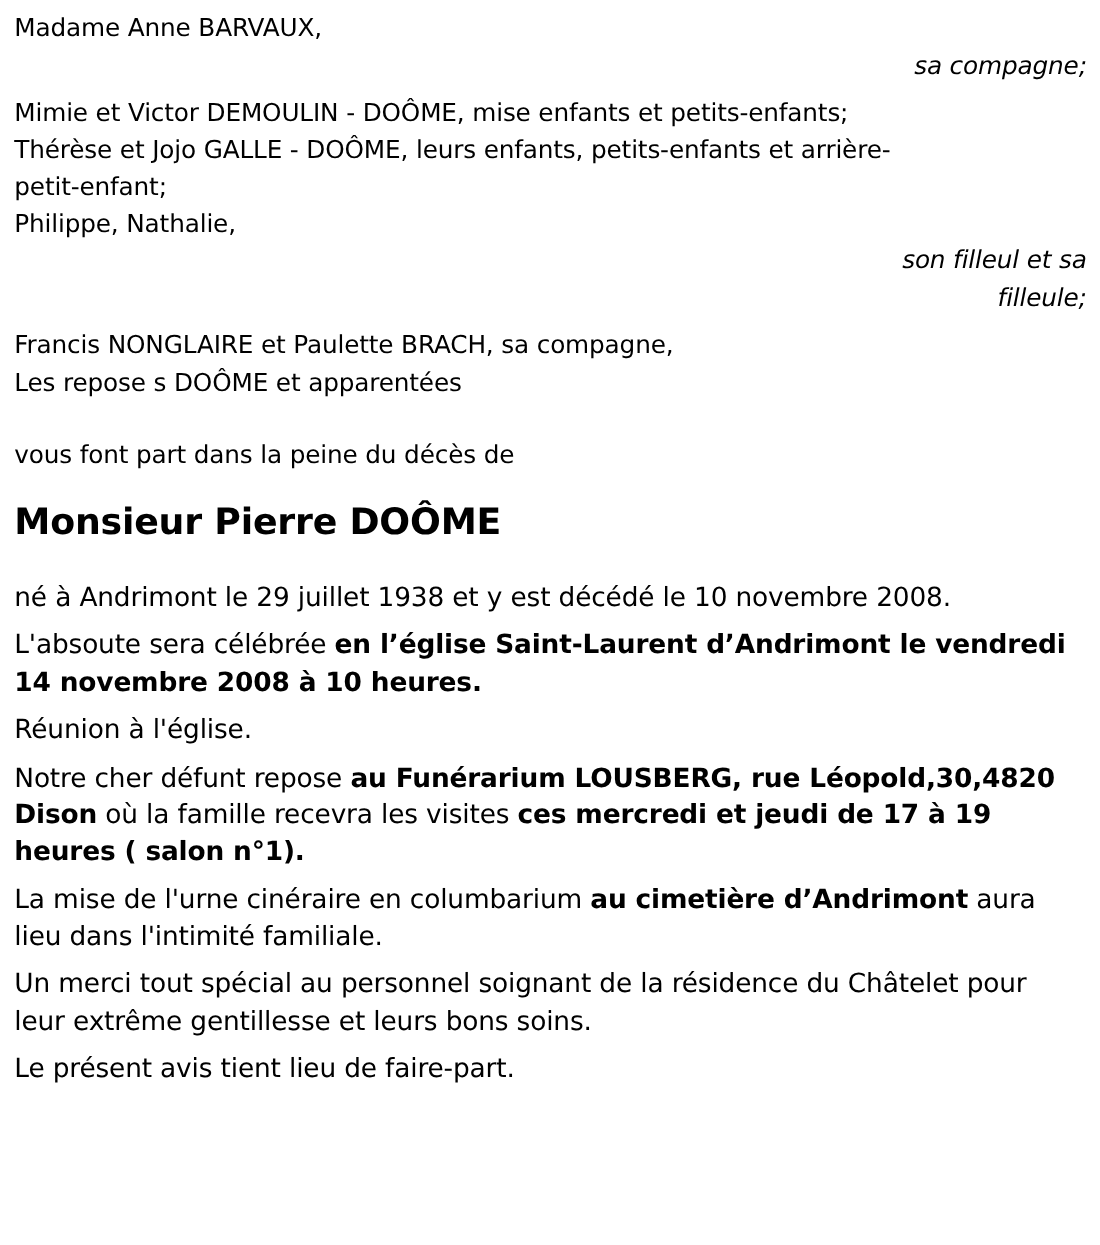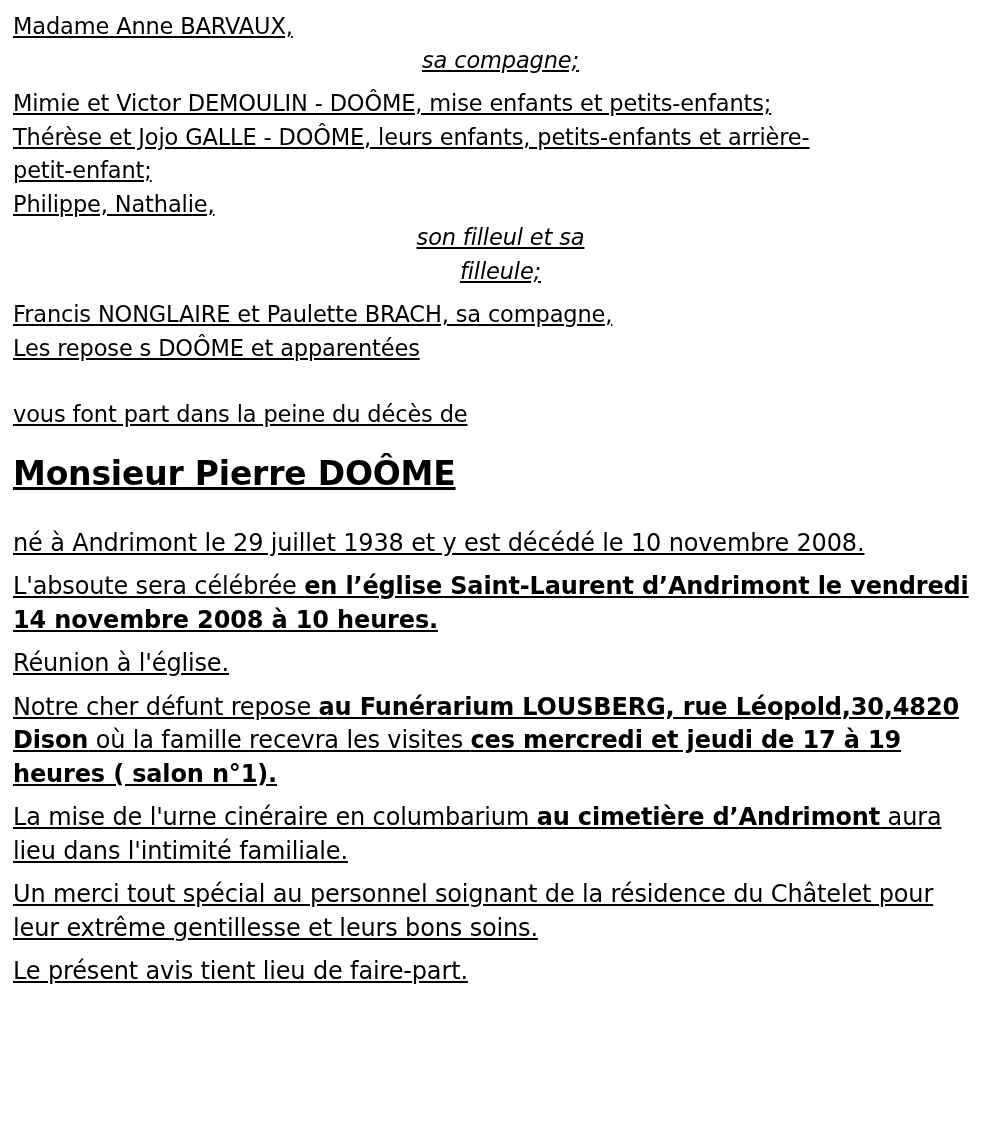--- a/index.html
+++ b/index.html
@@ -14,31 +14,30 @@
     font-family: "DejaVu Sans", "Liberation Sans", sans-serif;
     color: #000000;
     -webkit-font-smoothing: antialiased;
   }
   .notice {
     box-sizing: border-box;
     width: 1000px;
     height: 1132px;
     padding: 10px 8px 0 13px;
     overflow: hidden;
-    text-decoration: underline;
   }
   .ln {
     font-size: 22.5px;
     line-height: 33.5px;
     letter-spacing: -0.15px;
     white-space: pre-wrap;
     text-align: left;
   }
   .ln.right {
-    text-align: center;
+    text-align: right;
     font-style: italic;
     padding-right: 4px;
   }
   .blk {
     margin: 0;
   }
   .gap-sm { height: 10px; }
   .gap-md { height: 22px; }
   .gap-lg { height: 33px; }
   .deceased {

